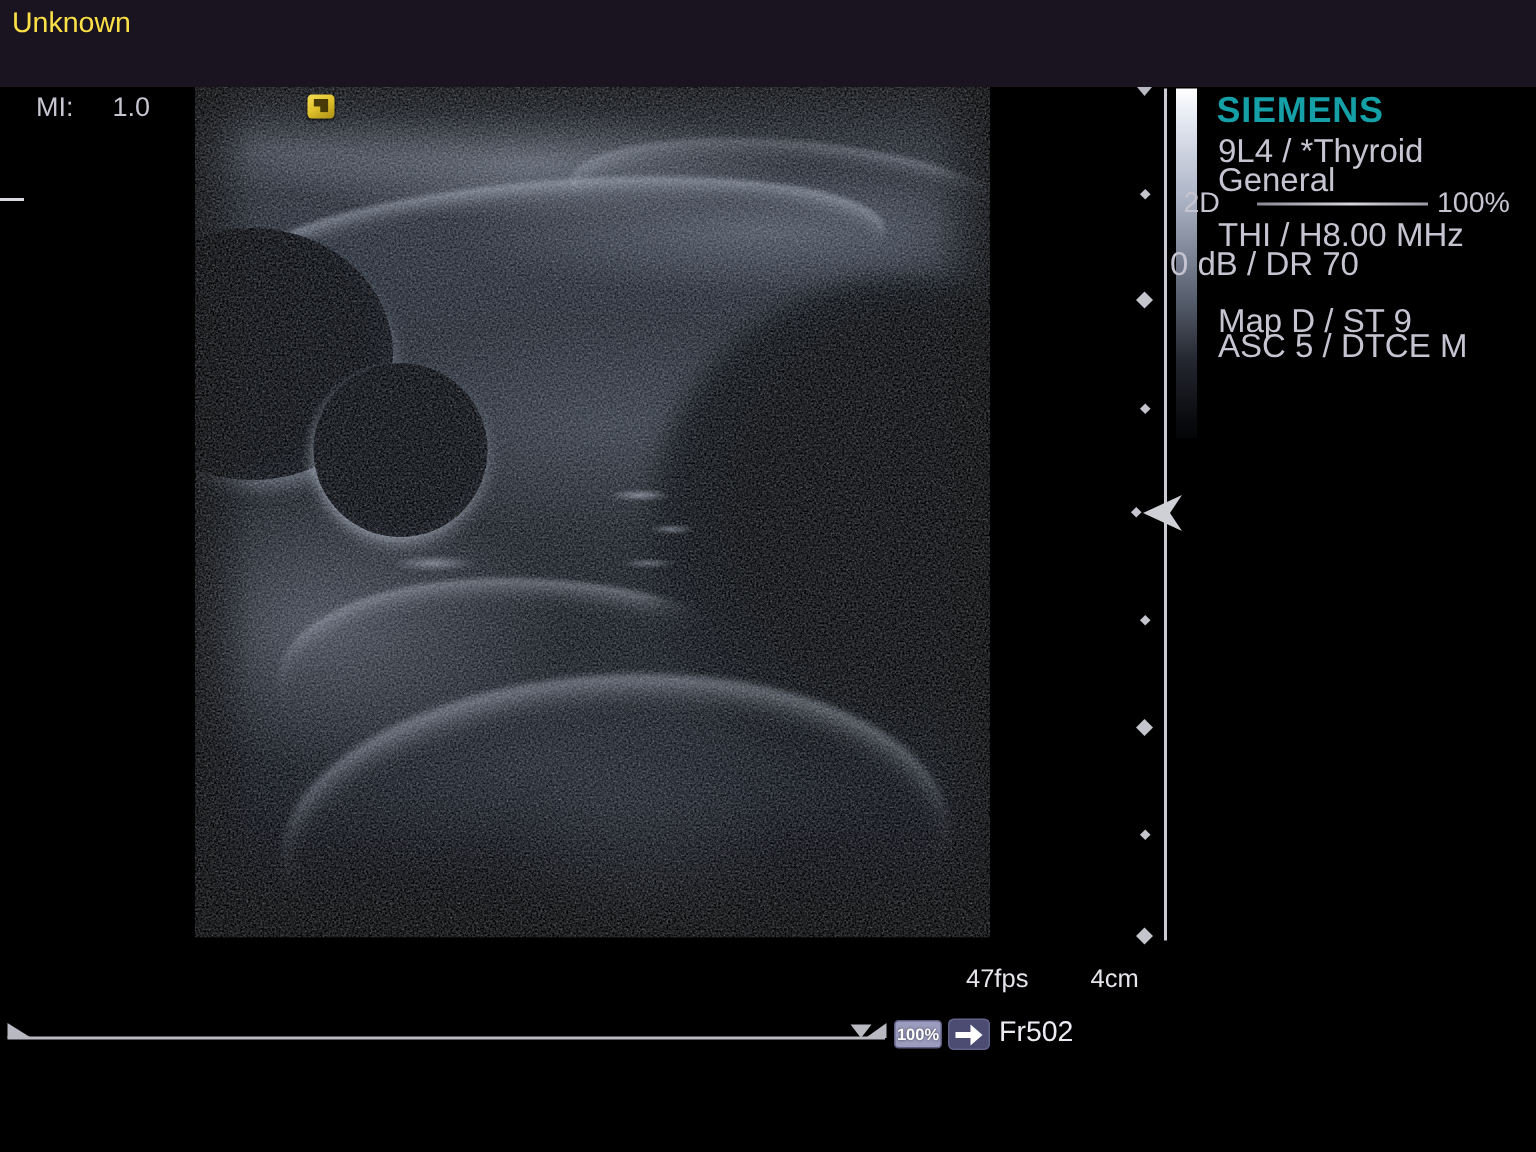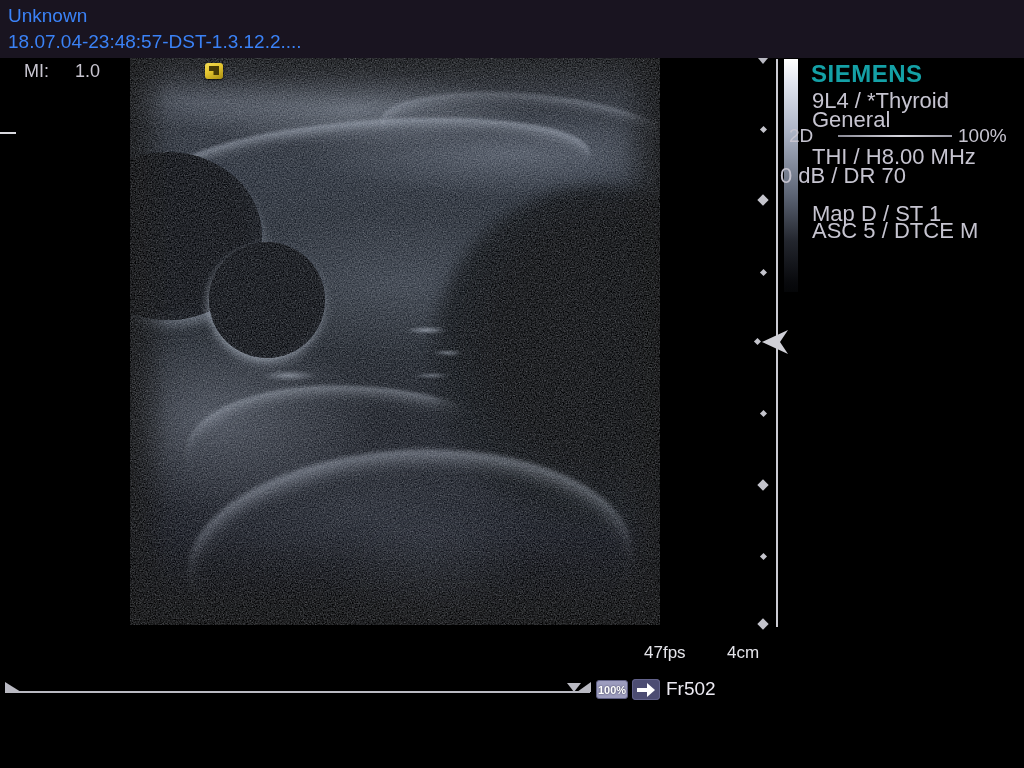--- a/index.html
+++ b/index.html
@@ -1,19 +1,19 @@
 <!DOCTYPE html>
 <html><head>
 <meta charset="utf-8">
 <style>
   html,body{margin:0;padding:0;background:#000;}
   #screen{position:relative;width:1024px;height:768px;background:#000;overflow:hidden;
           font-family:"Liberation Sans",sans-serif;-webkit-font-smoothing:antialiased;}
   .abs{position:absolute;}
-  .txt{position:absolute;color:#3b82f6;white-space:nowrap;}
+  .txt{position:absolute;color:#fde047;white-space:nowrap;}
 
   
   #header-bar{left:0;top:0;width:1024px;height:58px;background:#191420;}
   #patient-name{left:8px;top:5px;font-size:19px;}
   #study-id{left:8px;top:31px;font-size:19px;}
   #datetime{left:553px;top:5px;font-size:19px;}
 
   
   #mi-row{left:24px;top:61px;font-size:18px;color:#c8c5d0;}
   #mi-row .v{margin-left:26px;}
@@ -120,21 +120,20 @@
     border-left:8px solid #fff;border-top:7px solid transparent;border-bottom:7px solid transparent;}
   #frame-counter{left:666px;top:678px;font-size:19px;color:#eceaf2;}
 </style>
 </head>
 <body>
 
 <div id="screen">
 
   <div class="abs" id="header-bar"></div>
   <div class="txt" id="patient-name">Unknown</div>
-  <div class="txt" id="study-id">18.07.04-23:48:57-DST-1.3.12.2....</div>
 
   <div class="txt" id="mi-row">
     <span>MI:</span><span class="v">1.0</span>
   </div>
 
   <div class="abs" id="left-margin-tick"></div>
 
   <div class="abs" id="us">
     <div class="layer" id="us-base"></div>
     <div class="layer streak" id="streak-1"></div>
@@ -180,21 +179,21 @@
 
   <div class="txt" id="brand">SIEMENS</div>
   <div class="txt panel" id="preset">9L4 / *Thyroid</div>
   <div class="txt panel" id="group">General</div>
   <div class="txt panel" id="mode-2d">2D</div>
   <div class="abs" id="gain-divider"></div>
   <div class="txt panel" id="gain-value">100%</div>
   <div class="txt panel" id="param-0">THI / H8.00 MHz</div>
   <div class="txt panel" id="param-1">0 dB / DR 70</div>
   <div class="txt panel" id="param-2">ASC 5 / DTCE M</div>
-  <div class="txt panel" id="param-3">Map D / ST 1</div>
+  <div class="txt panel" id="param-3">Map D / ST 9</div>
 
   <div class="txt" id="framerate">47fps</div>
   <div class="txt" id="depth">4cm</div>
 
   <div class="abs" id="scale-line"></div>
   <div class="abs" id="scale-left-marker"></div>
   <div class="abs" id="scale-caret"></div>
   <div class="abs" id="scale-end-marker"></div>
 
   <div class="abs" id="zoom-badge">100%</div>

